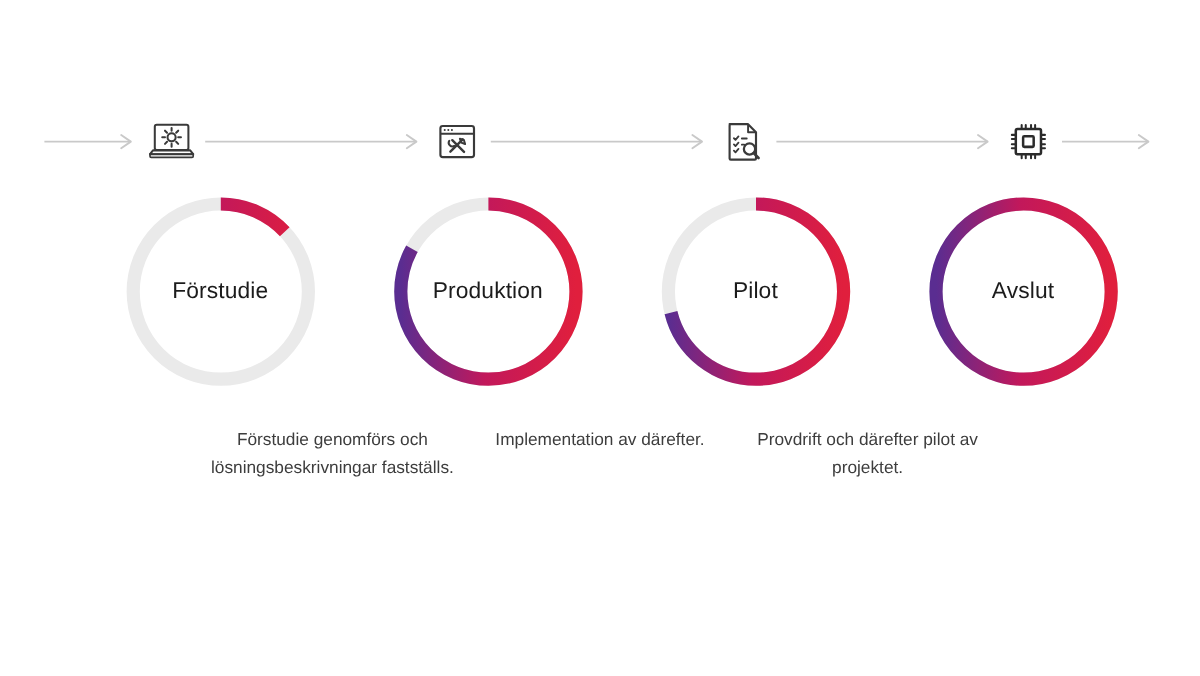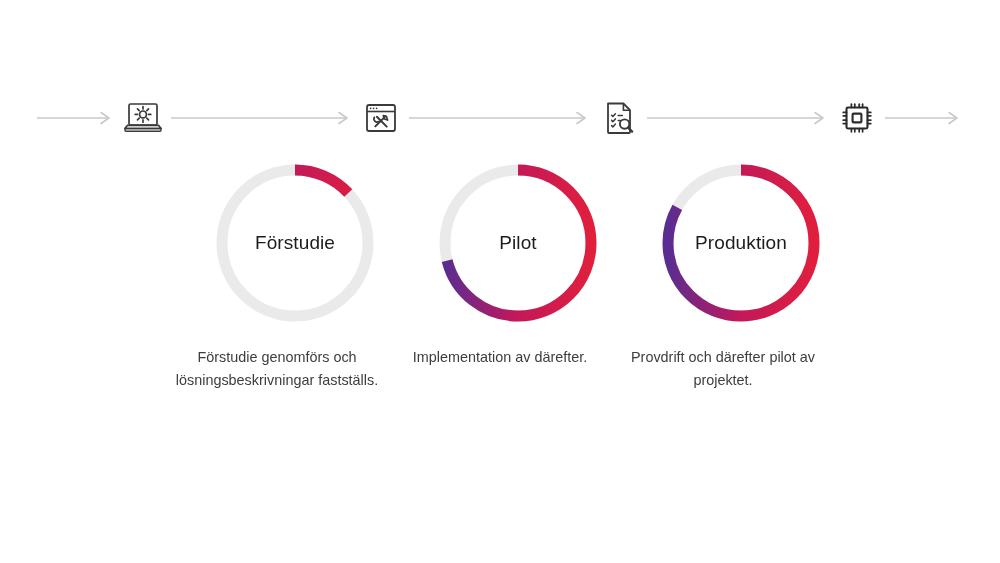--- a/index.html
+++ b/index.html
@@ -87,21 +87,21 @@
     justify-content: center;
     font-size: 19px;
     color: #1c1c1c;
     letter-spacing: .1px;
     white-space: nowrap;
   }
 
   
   .caption-row {
     position: absolute;
-    top: 346px;
+    top: 356px;
     left: 0;
     width: 1000px;
     display: flex;
     align-items: flex-start;
     justify-content: center;
   }
 
   .caption-cell {
     width: 223px;
     padding: 0 6px;
@@ -234,50 +234,66 @@
           <circle class="donut-value" cx="85" cy="85" r="73" fill="none" stroke="url(#grad0)" stroke-width="11" transform="rotate(-90 85 85)" stroke-dasharray="59.627428565134274 399.0450988589755" stroke-dashoffset="0"></circle>
         </svg>
         <div class="donut-label">Förstudie</div>
       </div>
     </div>
 
     <div class="donut-cell">
       <div class="donut">
         <svg viewBox="0 0 170 170">
           <defs>
+            <linearGradient id="grad2" x1="0.5" y1="0" x2="0.5" y2="1">
+              <stop offset="0%" stop-color="#5a2d91"></stop>
+              <stop offset="48%" stop-color="#c2185b"></stop>
+              <stop offset="100%" stop-color="#e01f3d"></stop>
+            </linearGradient>
+          </defs>
+          <circle cx="85" cy="85" r="73" fill="none" stroke="#eaeaea" stroke-width="11"></circle>
+          <circle class="donut-value" cx="85" cy="85" r="73" fill="none" stroke="url(#grad2)" stroke-width="11" transform="rotate(-90 85 85)" stroke-dasharray="380.6981977620111 77.97432966209868" stroke-dashoffset="0"></circle>
+        </svg>
+        <div class="donut-label">Produktion</div>
+      </div>
+    </div>
+
+    <div class="donut-cell">
+      <div class="donut">
+        <svg viewBox="0 0 170 170">
+          <defs>
             <linearGradient id="grad1" x1="0.5" y1="0" x2="0.5" y2="1">
               <stop offset="0%" stop-color="#5a2d91"></stop>
               <stop offset="48%" stop-color="#c2185b"></stop>
               <stop offset="100%" stop-color="#e01f3d"></stop>
             </linearGradient>
           </defs>
           <circle cx="85" cy="85" r="73" fill="none" stroke="#eaeaea" stroke-width="11"></circle>
           <circle class="donut-value" cx="85" cy="85" r="73" fill="none" stroke="url(#grad1)" stroke-width="11" transform="rotate(-90 85 85)" stroke-dasharray="325.6574944711179 133.01503295299187" stroke-dashoffset="0"></circle>
         </svg>
         <div class="donut-label">Pilot</div>
       </div>
     </div>
 
     <div class="donut-cell">
       <div class="donut">
         <svg viewBox="0 0 170 170">
           <defs>
-            <linearGradient id="grad2" x1="0.5" y1="0" x2="0.5" y2="1">
+            <linearGradient id="grad3" x1="0.5" y1="0" x2="0.5" y2="1">
               <stop offset="0%" stop-color="#5a2d91"></stop>
               <stop offset="48%" stop-color="#c2185b"></stop>
               <stop offset="100%" stop-color="#e01f3d"></stop>
             </linearGradient>
           </defs>
           <circle cx="85" cy="85" r="73" fill="none" stroke="#eaeaea" stroke-width="11"></circle>
-          <circle class="donut-value" cx="85" cy="85" r="73" fill="none" stroke="url(#grad2)" stroke-width="11" transform="rotate(-90 85 85)" stroke-dasharray="380.6981977620111 77.97432966209868" stroke-dashoffset="0"></circle>
+          <circle class="donut-value" cx="85" cy="85" r="73" fill="none" stroke="url(#grad3)" stroke-width="11" transform="rotate(-90 85 85)" stroke-dasharray="458.6725274241098 0" stroke-dashoffset="0"></circle>
         </svg>
-        <div class="donut-label">Produktion</div>
+        <div class="donut-label">Avslut</div>
       </div>
     </div>
-
   </div>
 
   <div class="caption-row">
     <div class="caption-cell">Förstudie genomförs och lösningsbeskrivningar fastställs.</div>
     <div class="caption-cell">Implementation av därefter.</div>
     <div class="caption-cell">Provdrift och därefter pilot av projektet.</div>
   </div>
 
 </div>
 

